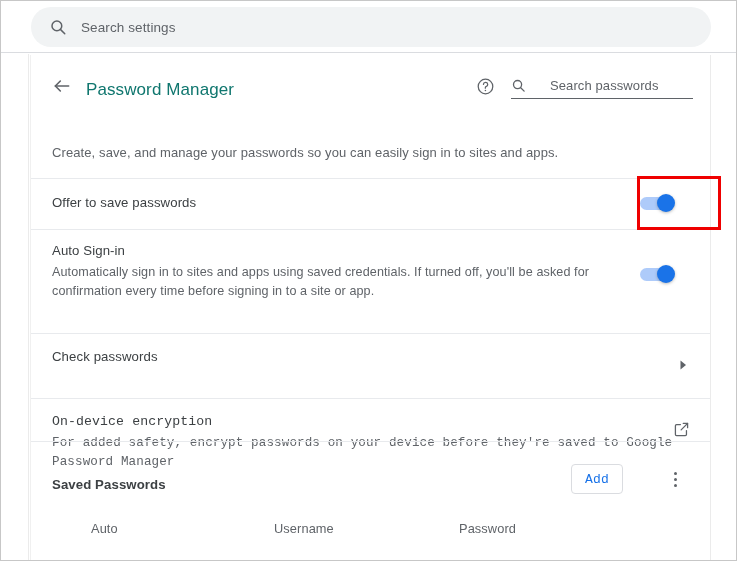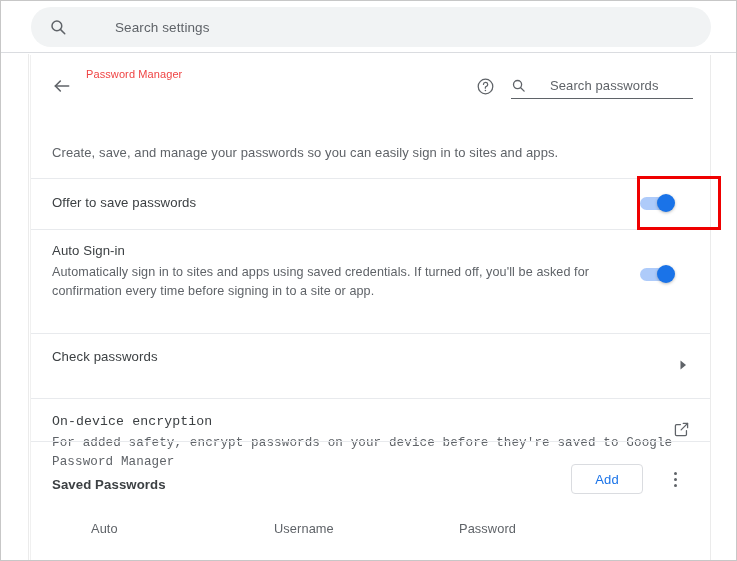--- a/index.html
+++ b/index.html
@@ -51,21 +51,20 @@
     margin-left: 18px;
     margin-right: 14px;
     display: flex;
     align-items: center;
     justify-content: center;
   }
   .search-pill .ph {
     font-size: 13.5px;
     color: #5f6368;
     letter-spacing: .1px;
-    margin-left: 34px;
   }
 
   
   .page-bg {
     position: absolute;
     left: 0;
     top: 53px;
     right: 0;
     bottom: 0;
     background: #ffffff;
@@ -108,23 +107,23 @@
     height: 26px;
     display: flex;
     align-items: center;
     justify-content: center;
     border-radius: 50%;
     cursor: pointer;
   }
   .page-title {
     position: absolute;
     left: 55px;
-    top: 13px;
-    font-size: 11px;
-    color: #ef4444;
+    top: 25px;
+    font-size: 17px;
+    color: #0f766e;
     letter-spacing: .1px;
   }
   .help-icon {
     position: absolute;
     left: 442px;
     top: 19px;
     width: 24px;
     height: 24px;
     display: flex;
     align-items: center;
@@ -249,28 +248,28 @@
     top: 474px;
     font-size: 13.2px;
     color: #3c4043;
     font-weight: bold;
     letter-spacing: .1px;
   }
   .add-button {
     position: absolute;
     left: 540px;
     top: 409px;
-    width: 72px;
+    width: 52px;
     height: 30px;
     border: 1px solid #dadce0;
     border-radius: 4px;
     background: #ffffff;
     color: #1a73e8;
     font-size: 13px;
-    font-family: Liberation Sans, sans-serif;
+    font-family: Liberation Mono, monospace;
     letter-spacing: .2px;
     cursor: pointer;
     display: flex;
     align-items: center;
     justify-content: center;
   }
   .kebab {
     position: absolute;
     left: 632px;
     top: 412px;

